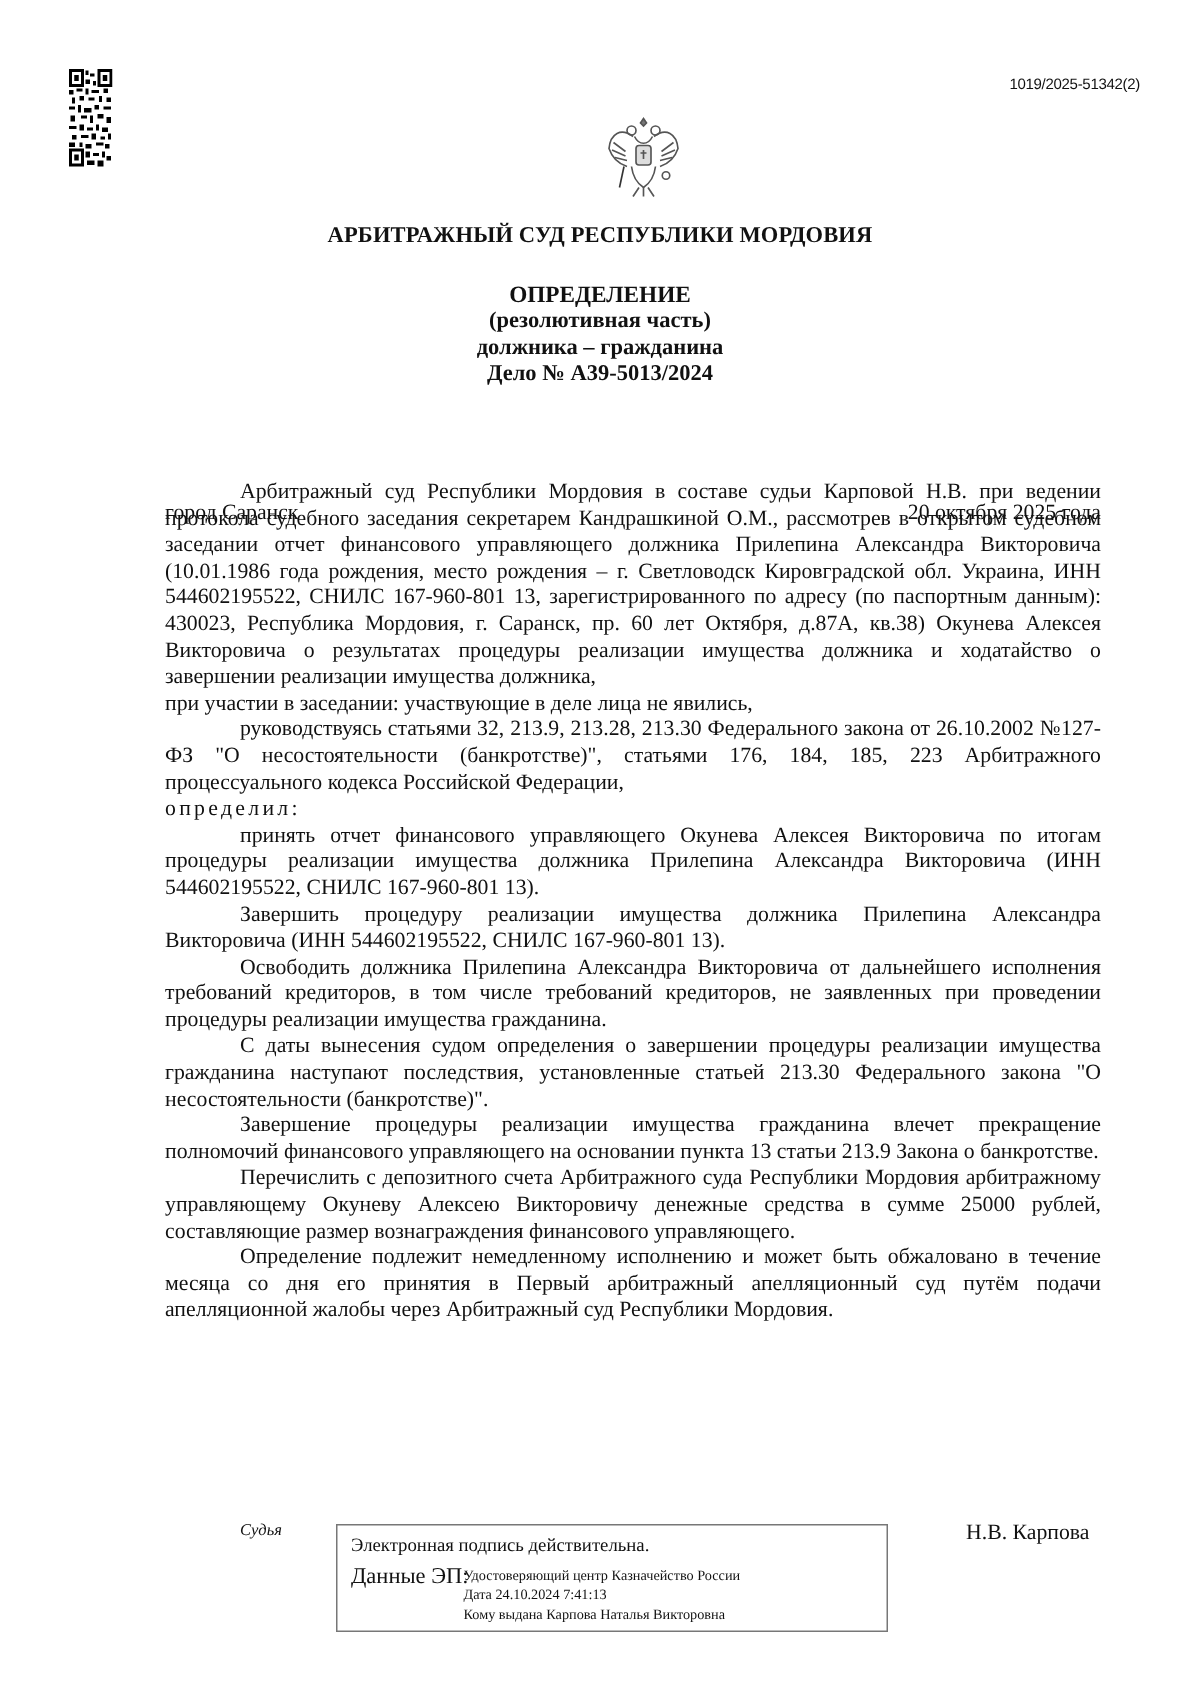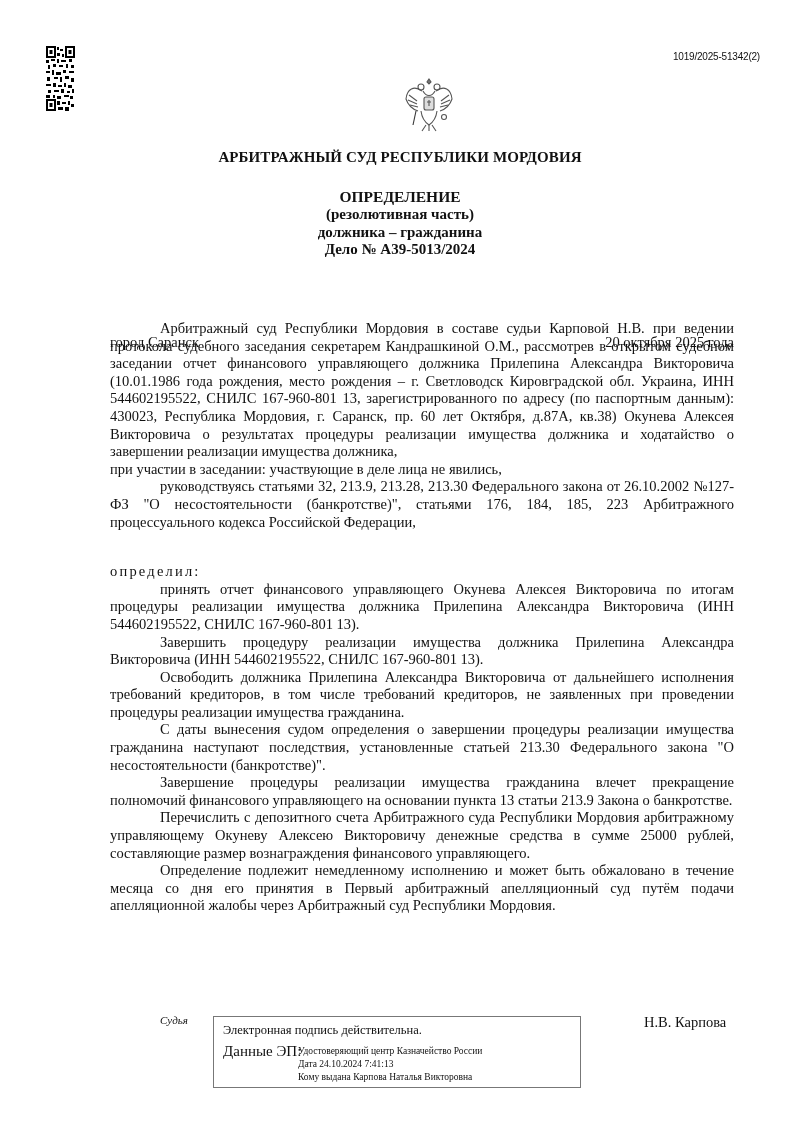--- a/index.html
+++ b/index.html
@@ -8,24 +8,24 @@
   .qr { position: absolute; left: 46px; top: 46px; width: 29px; height: 66px; }
   .docnum { position: absolute; right: 40px; top: 51px; font-family: "Liberation Sans", sans-serif; font-size: 10px; letter-spacing: -0.2px; color: #111; }
   .emblem { position: absolute; left: 404px; top: 75px; width: 50px; height: 60px; }
   .court { position: absolute; left: 0; right: 0; top: 149px; text-align: center; font-weight: bold; font-size: 15px; letter-spacing: 0.1px; }
   .title-block { position: absolute; left: 0; right: 0; top: 188px; text-align: center; font-weight: bold; font-size: 15px; line-height: 17.8px; }
   .title-block .main { font-size: 15.5px; }
   .cityline { position: absolute; left: 110px; right: 66px; top: 290px; font-size: 14.5px; display: flex; justify-content: space-between; margin-top: 44px; }
   .body { position: absolute; left: 110px; width: 624px; top: 320px; font-size: 14.5px; line-height: 17.6px; }
   .body p { margin: 0; text-align: justify; text-align-last: left; }
   .body p.indent { text-indent: 50px; }
-  .body p.center { text-align: center; letter-spacing: 2.2px; margin-top: 32px; }
+  .body p.center { text-align: center; letter-spacing: 2.2px; }
   .sign-label { position: absolute; left: 160px; top: 1014px; font-size: 11px; font-style: italic; }
   .sign-name { position: absolute; left: 644px; top: 1014px; font-size: 14.5px; }
-  .esig { position: absolute; left: 213px; top: 1016px; width: 368px; height: 72px; border: 1px solid #777; box-sizing: border-box; font-size: 12px; padding-left: 13px; }
+  .esig { position: absolute; left: 224px; top: 1016px; width: 368px; height: 72px; border: 1px solid #777; box-sizing: border-box; font-size: 12px; padding-left: 13px; }
   .esig .valid { position: absolute; left: 9px; top: 6px; font-size: 12.5px; }
   .esig .label { position: absolute; left: 9px; top: 26px; font-size: 15px; }
   .esig .details { position: absolute; left: 84px; top: 28px; font-size: 9.5px; line-height: 13px; }
 </style>
 </head>
 <body>
 
 <div class="page">
 
   <svg class="qr" viewBox="0 0 29 66" preserveAspectRatio="none">

